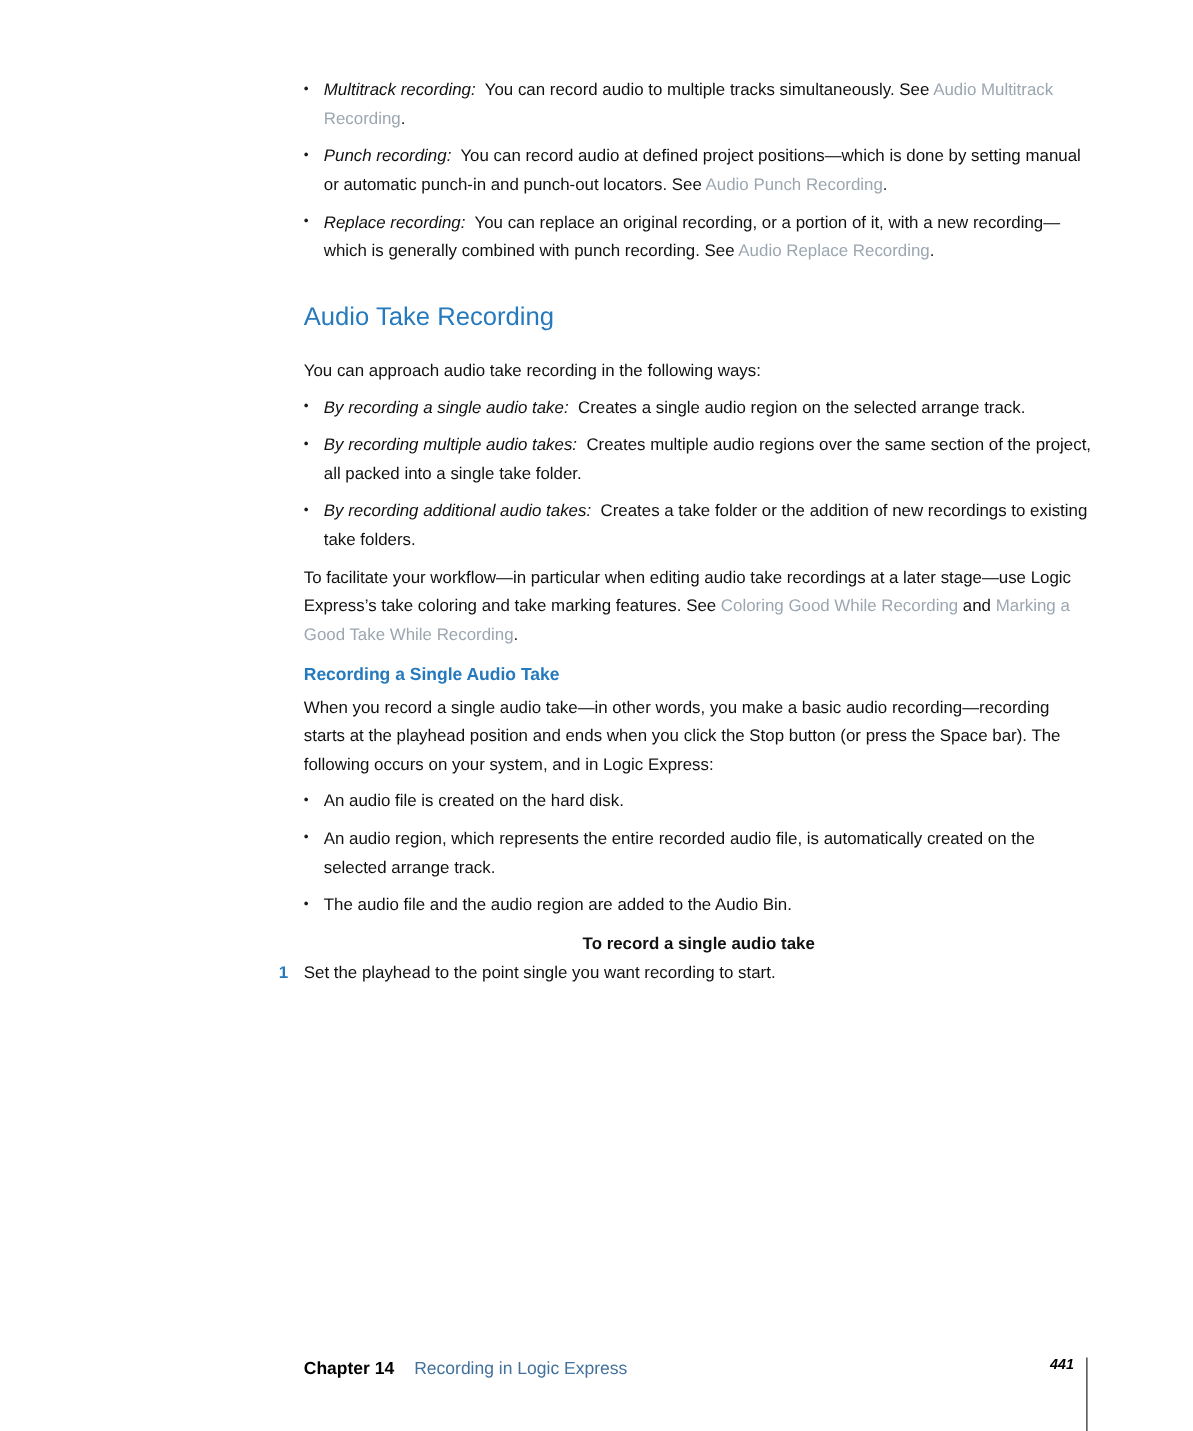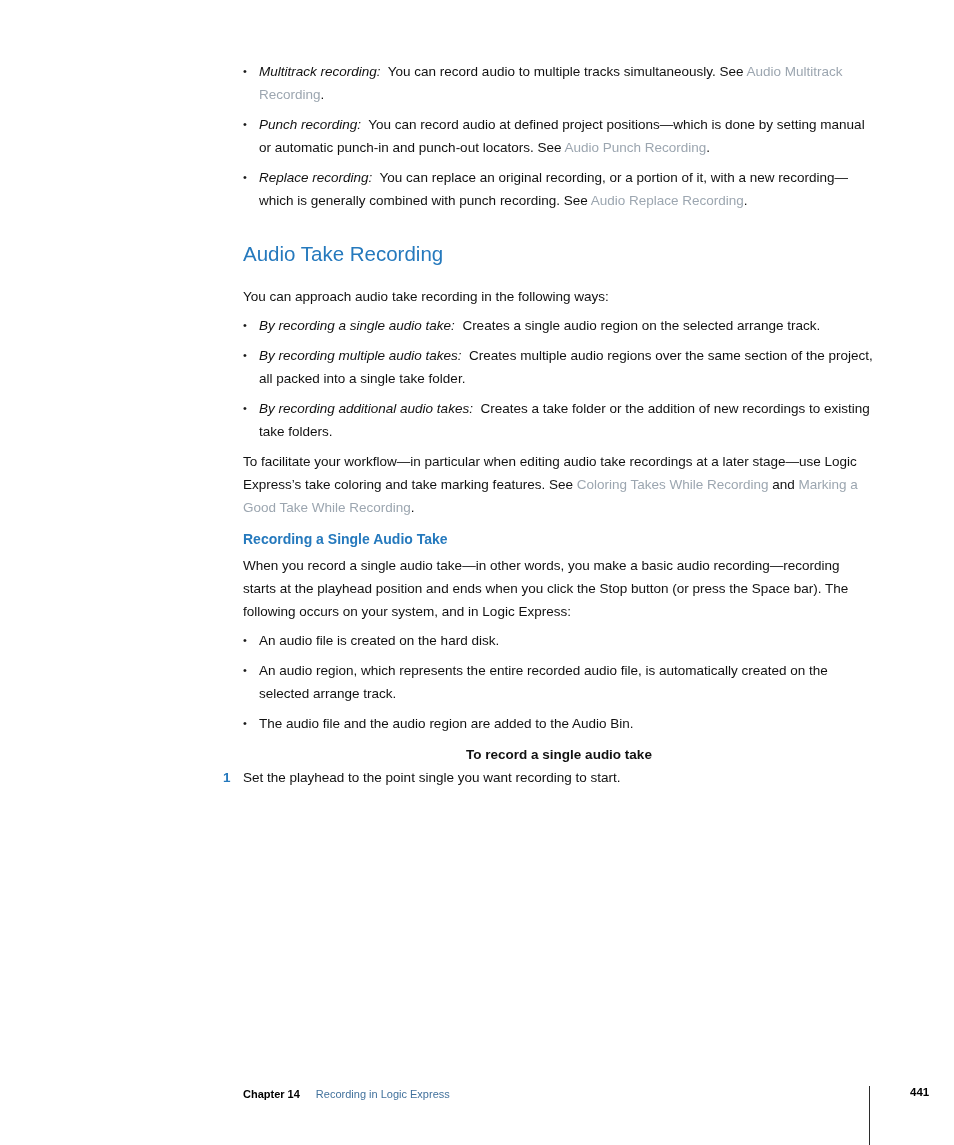--- a/index.html
+++ b/index.html
@@ -29,24 +29,24 @@
     margin-top:29px; margin-bottom:18px;
   }
   .h2 {
     font-size:14px; line-height:21px; font-weight:bold;
     color:var(--heading-blue,#2579bd);
     margin-top:10px; margin-bottom:4px;
   }
   .task-heading { font-weight:bold; margin-top:8px;text-align:center; }
   .step { display:flex; }
   .step-num { flex:0 0 20px; width:20px; margin-left:-20px; color:var(--heading-blue,#2579bd); font-weight:bold; }
-  .footer { position:absolute; left:243px; top:1087px; font-size:11px; line-height:14px; }
+  .footer { position:absolute; left:243px; top:1087px; font-size:14px; line-height:14px; }
   .chap-label { font-weight:bold; color:#000; }
   .chap-title { color:var(--footer-blue,#41719c); margin-left:16px; }
-  .page-num { position:absolute; left:910px; top:1086px; font-size:11.5px; font-weight:bold; color:#000; }
+  .page-num { position:absolute; left:840px; top:1086px; font-size:11.5px; font-weight:bold; color:#000;font-style:italic; }
   .page-rule { position:absolute; left:869px; top:1086px; width:1px; height:59px; background:#2b2b2b; }
 </style>
 </head>
 <body>
 
 <main class="content">
     <div class="bullet">
       <span class="marker">•</span>
       <span class="btext"><span class="seg italic">Multitrack recording:</span><span class="seg">  You can record audio to multiple tracks simultaneously. See </span><span class="seg link">Audio Multitrack Recording</span><span class="seg">.</span></span>
     </div>
@@ -65,21 +65,21 @@
       <span class="btext"><span class="seg italic">By recording a single audio take:</span><span class="seg">  Creates a single audio region on the selected arrange track.</span></span>
     </div>
     <div class="bullet">
       <span class="marker">•</span>
       <span class="btext"><span class="seg italic">By recording multiple audio takes:</span><span class="seg">  Creates multiple audio regions over the same section of the project, all packed into a single take folder.</span></span>
     </div>
     <div class="bullet">
       <span class="marker">•</span>
       <span class="btext"><span class="seg italic">By recording additional audio takes:</span><span class="seg">  Creates a take folder or the addition of new recordings to existing take folders.</span></span>
     </div>
-    <div class="para spaced"><span class="seg">To facilitate your workflow—in particular when editing audio take recordings at a later stage—use Logic Express’s take coloring and take marking features. See </span><span class="seg link">Coloring Takes While Recording</span><span class="seg"> and </span><span class="seg link">Marking a Good Take While Recording</span><span class="seg">.</span></div>
+    <div class="para spaced"><span class="seg">To facilitate your workflow—in particular when editing audio take recordings at a later stage—use Logic Express’s take coloring and take marking features. See </span><span class="seg link">Coloring Good While Recording</span><span class="seg"> and </span><span class="seg link">Marking a Good Take While Recording</span><span class="seg">.</span></div>
     <div class="h2">Recording a Single Audio Take</div>
     <div class="para"><span class="seg">When you record a single audio take—in other words, you make a basic audio recording—recording starts at the playhead position and ends when you click the Stop button (or press the Space bar). The following occurs on your system, and in Logic Express:</span></div>
     <div class="bullet">
       <span class="marker">•</span>
       <span class="btext"><span class="seg">An audio file is created on the hard disk.</span></span>
     </div>
     <div class="bullet">
       <span class="marker">•</span>
       <span class="btext"><span class="seg">An audio region, which represents the entire recorded audio file, is automatically created on the selected arrange track.</span></span>
     </div>

